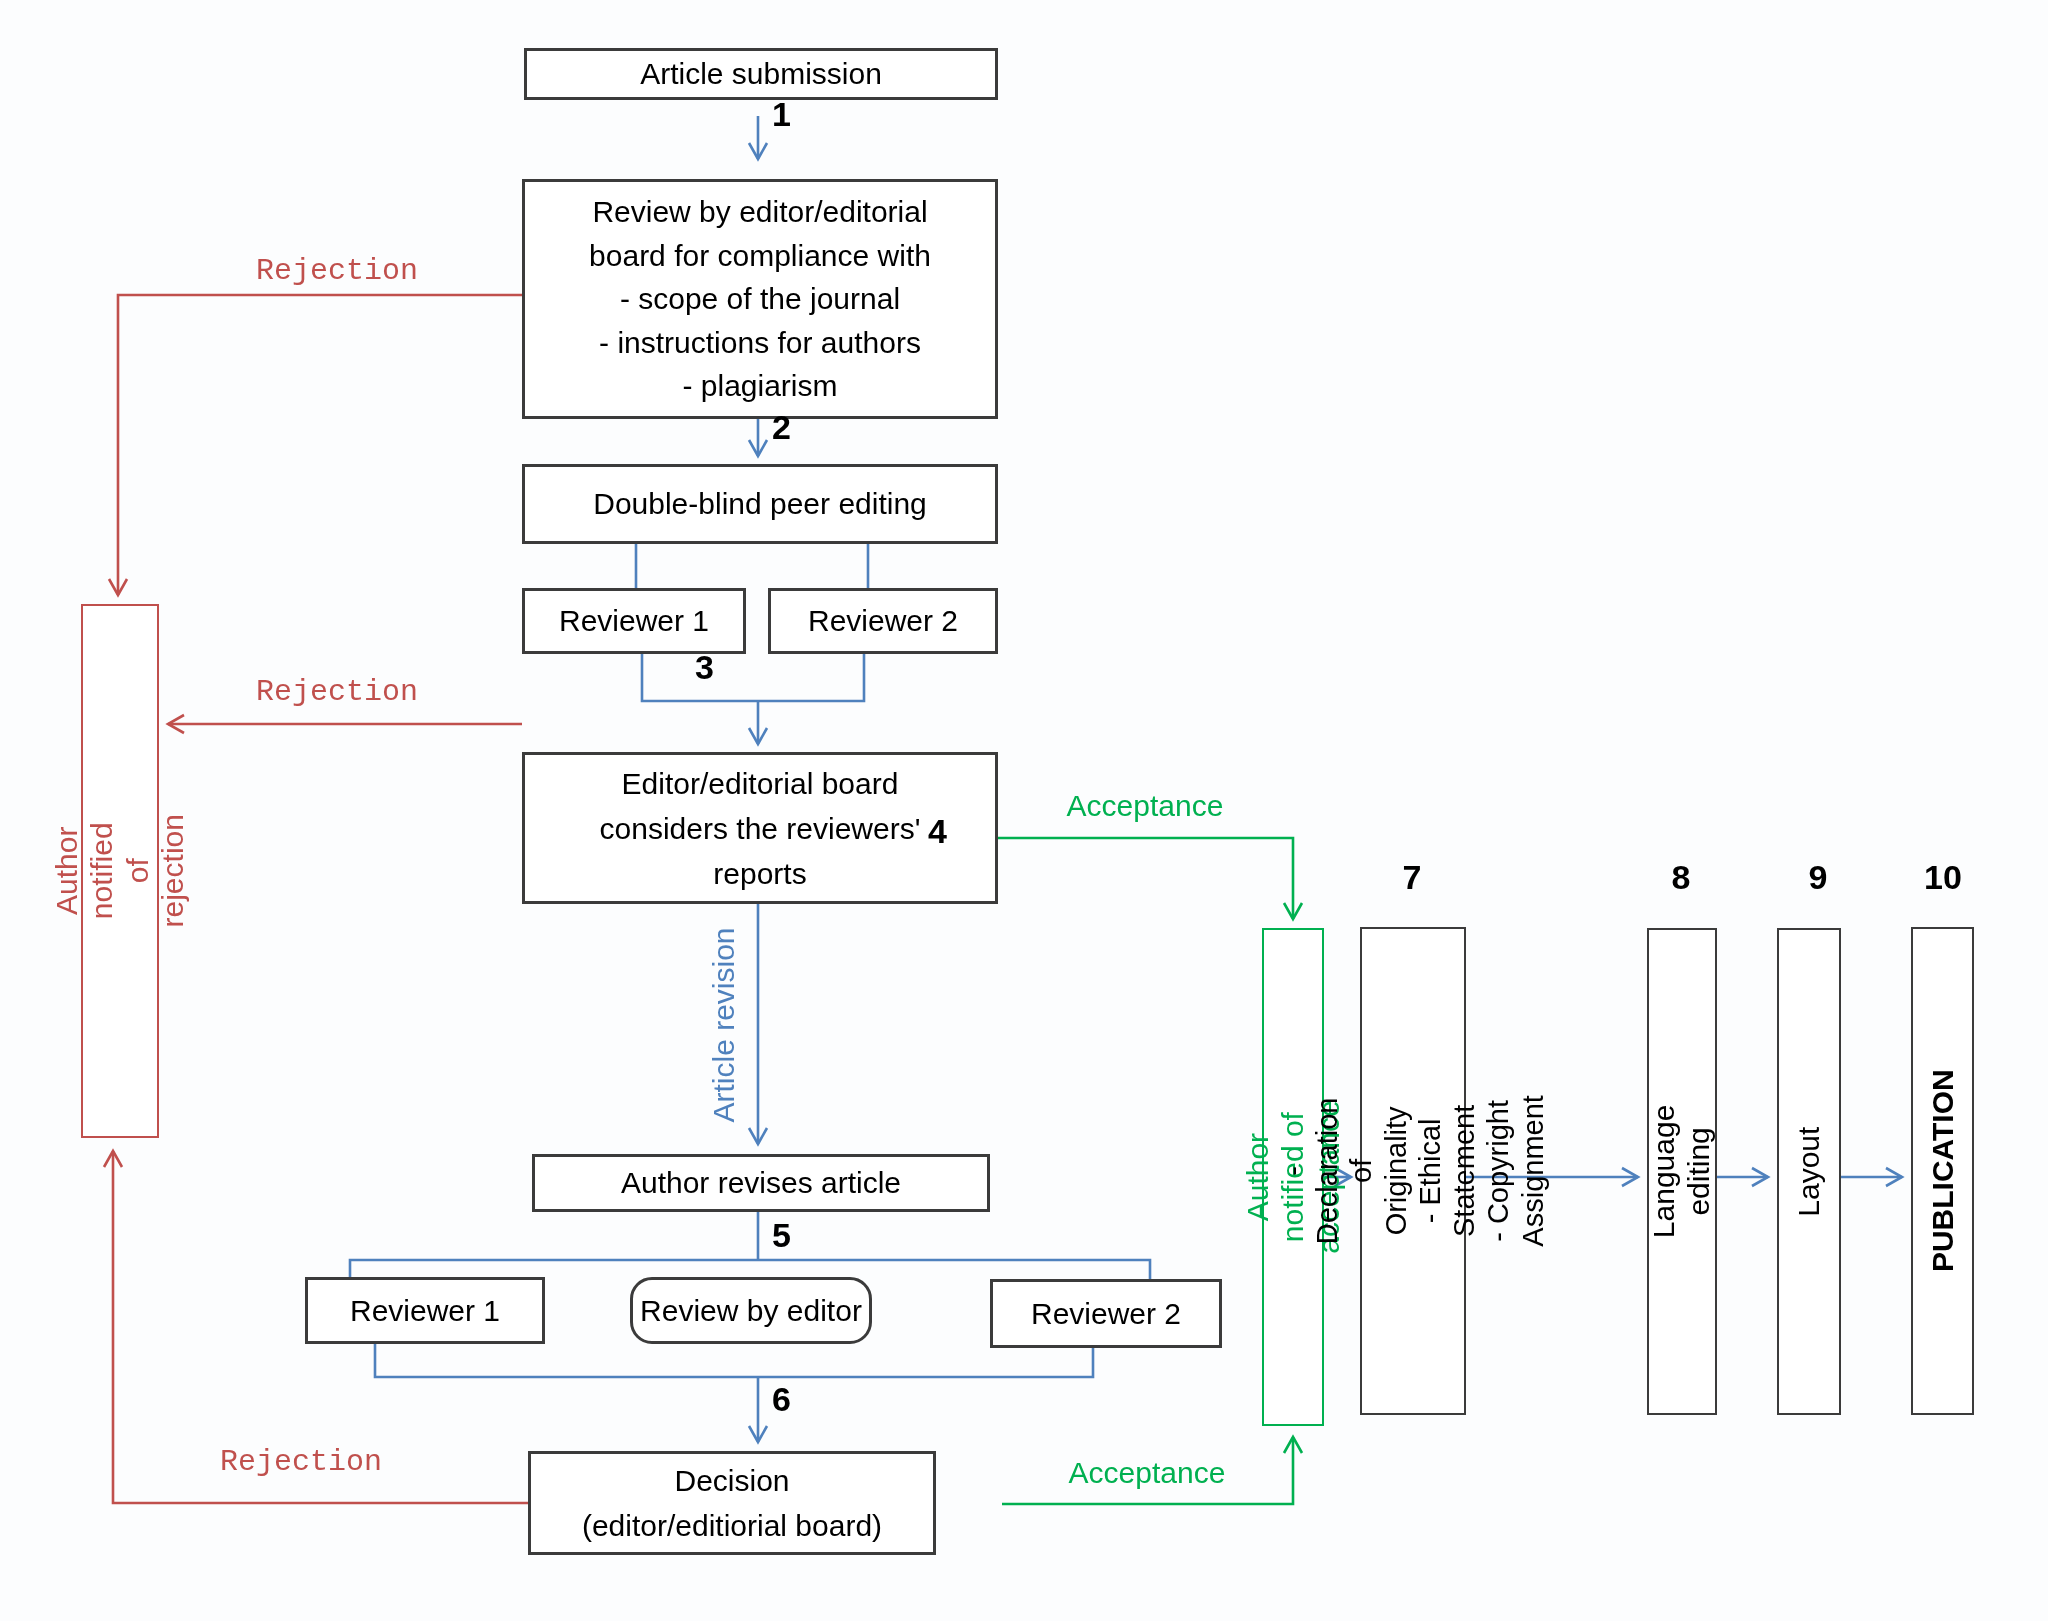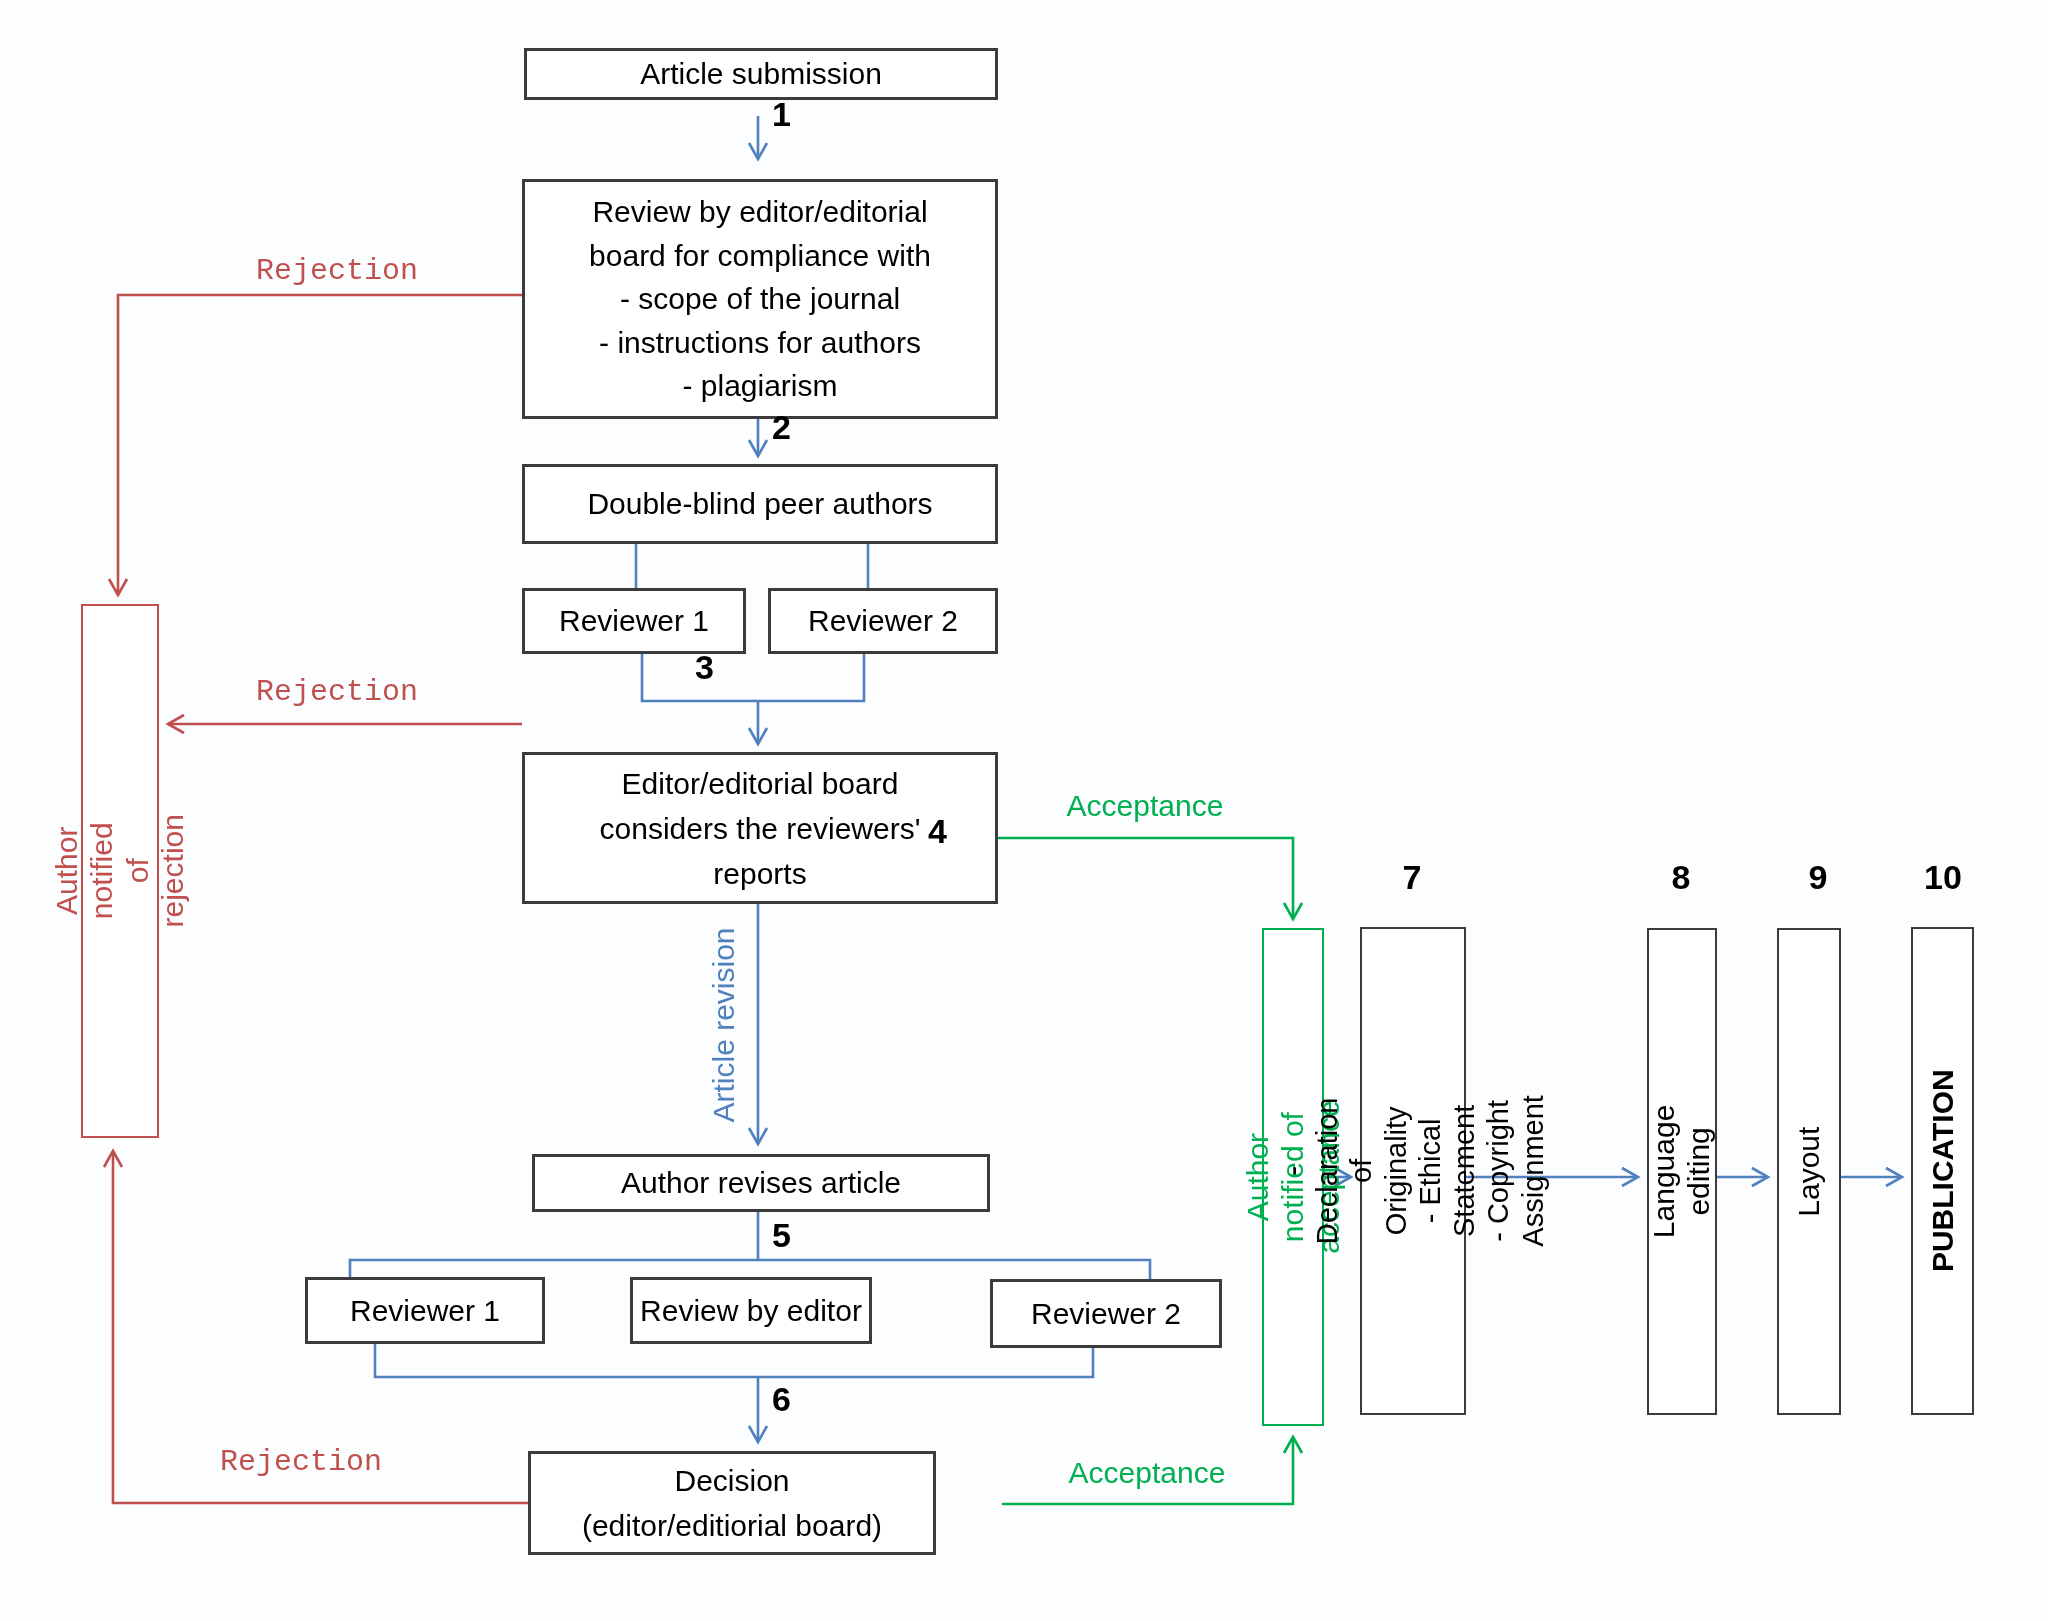--- a/index.html
+++ b/index.html
@@ -89,35 +89,35 @@
   </svg>
 
   <div class="node" style="left:524px;top:48px;width:474px;height:52px;">Article submission</div>
 
   <div class="node" style="left:522px;top:167px;width:476px;height:240px;margin-top:12px;">Review by editor/editorial
 board for compliance with
 - scope of the journal
 - instructions for authors
 - plagiarism</div>
 
-  <div class="node" style="left:522px;top:464px;width:476px;height:80px;">Double-blind peer authors</div>
+  <div class="node" style="left:522px;top:464px;width:476px;height:80px;">Double-blind peer editing</div>
 
   <div class="node" style="left:522px;top:588px;width:224px;height:66px;">Reviewer 1</div>
 
   <div class="node" style="left:768px;top:588px;width:230px;height:66px;">Reviewer 2</div>
 
   <div class="node" style="left:522px;top:752px;width:476px;height:152px;line-height:1.5;">Editor/editorial board
 considers the reviewers'
 reports</div>
 
   <div class="node" style="left:532px;top:1154px;width:458px;height:58px;">Author revises article</div>
 
   <div class="node" style="left:305px;top:1277px;width:240px;height:67px;">Reviewer 1</div>
 
-  <div class="node" style="left:630px;top:1277px;width:242px;height:67px;">Review by editor</div>
+  <div class="node" style="left:630px;top:1277px;width:242px;height:67px;border-radius:22px;">Review by editor</div>
 
   <div class="node" style="left:990px;top:1279px;width:232px;height:69px;">Reviewer 2</div>
 
   <div class="node" style="left:528px;top:1451px;width:408px;height:104px;line-height:1.5;">Decision
 (editor/editiorial board)</div>
 
   <div class="node vert red-node" style="left:81px;top:604px;width:78px;height:534px;">
     <span class="vtext">Author notified of rejection</span>
   </div>
 

